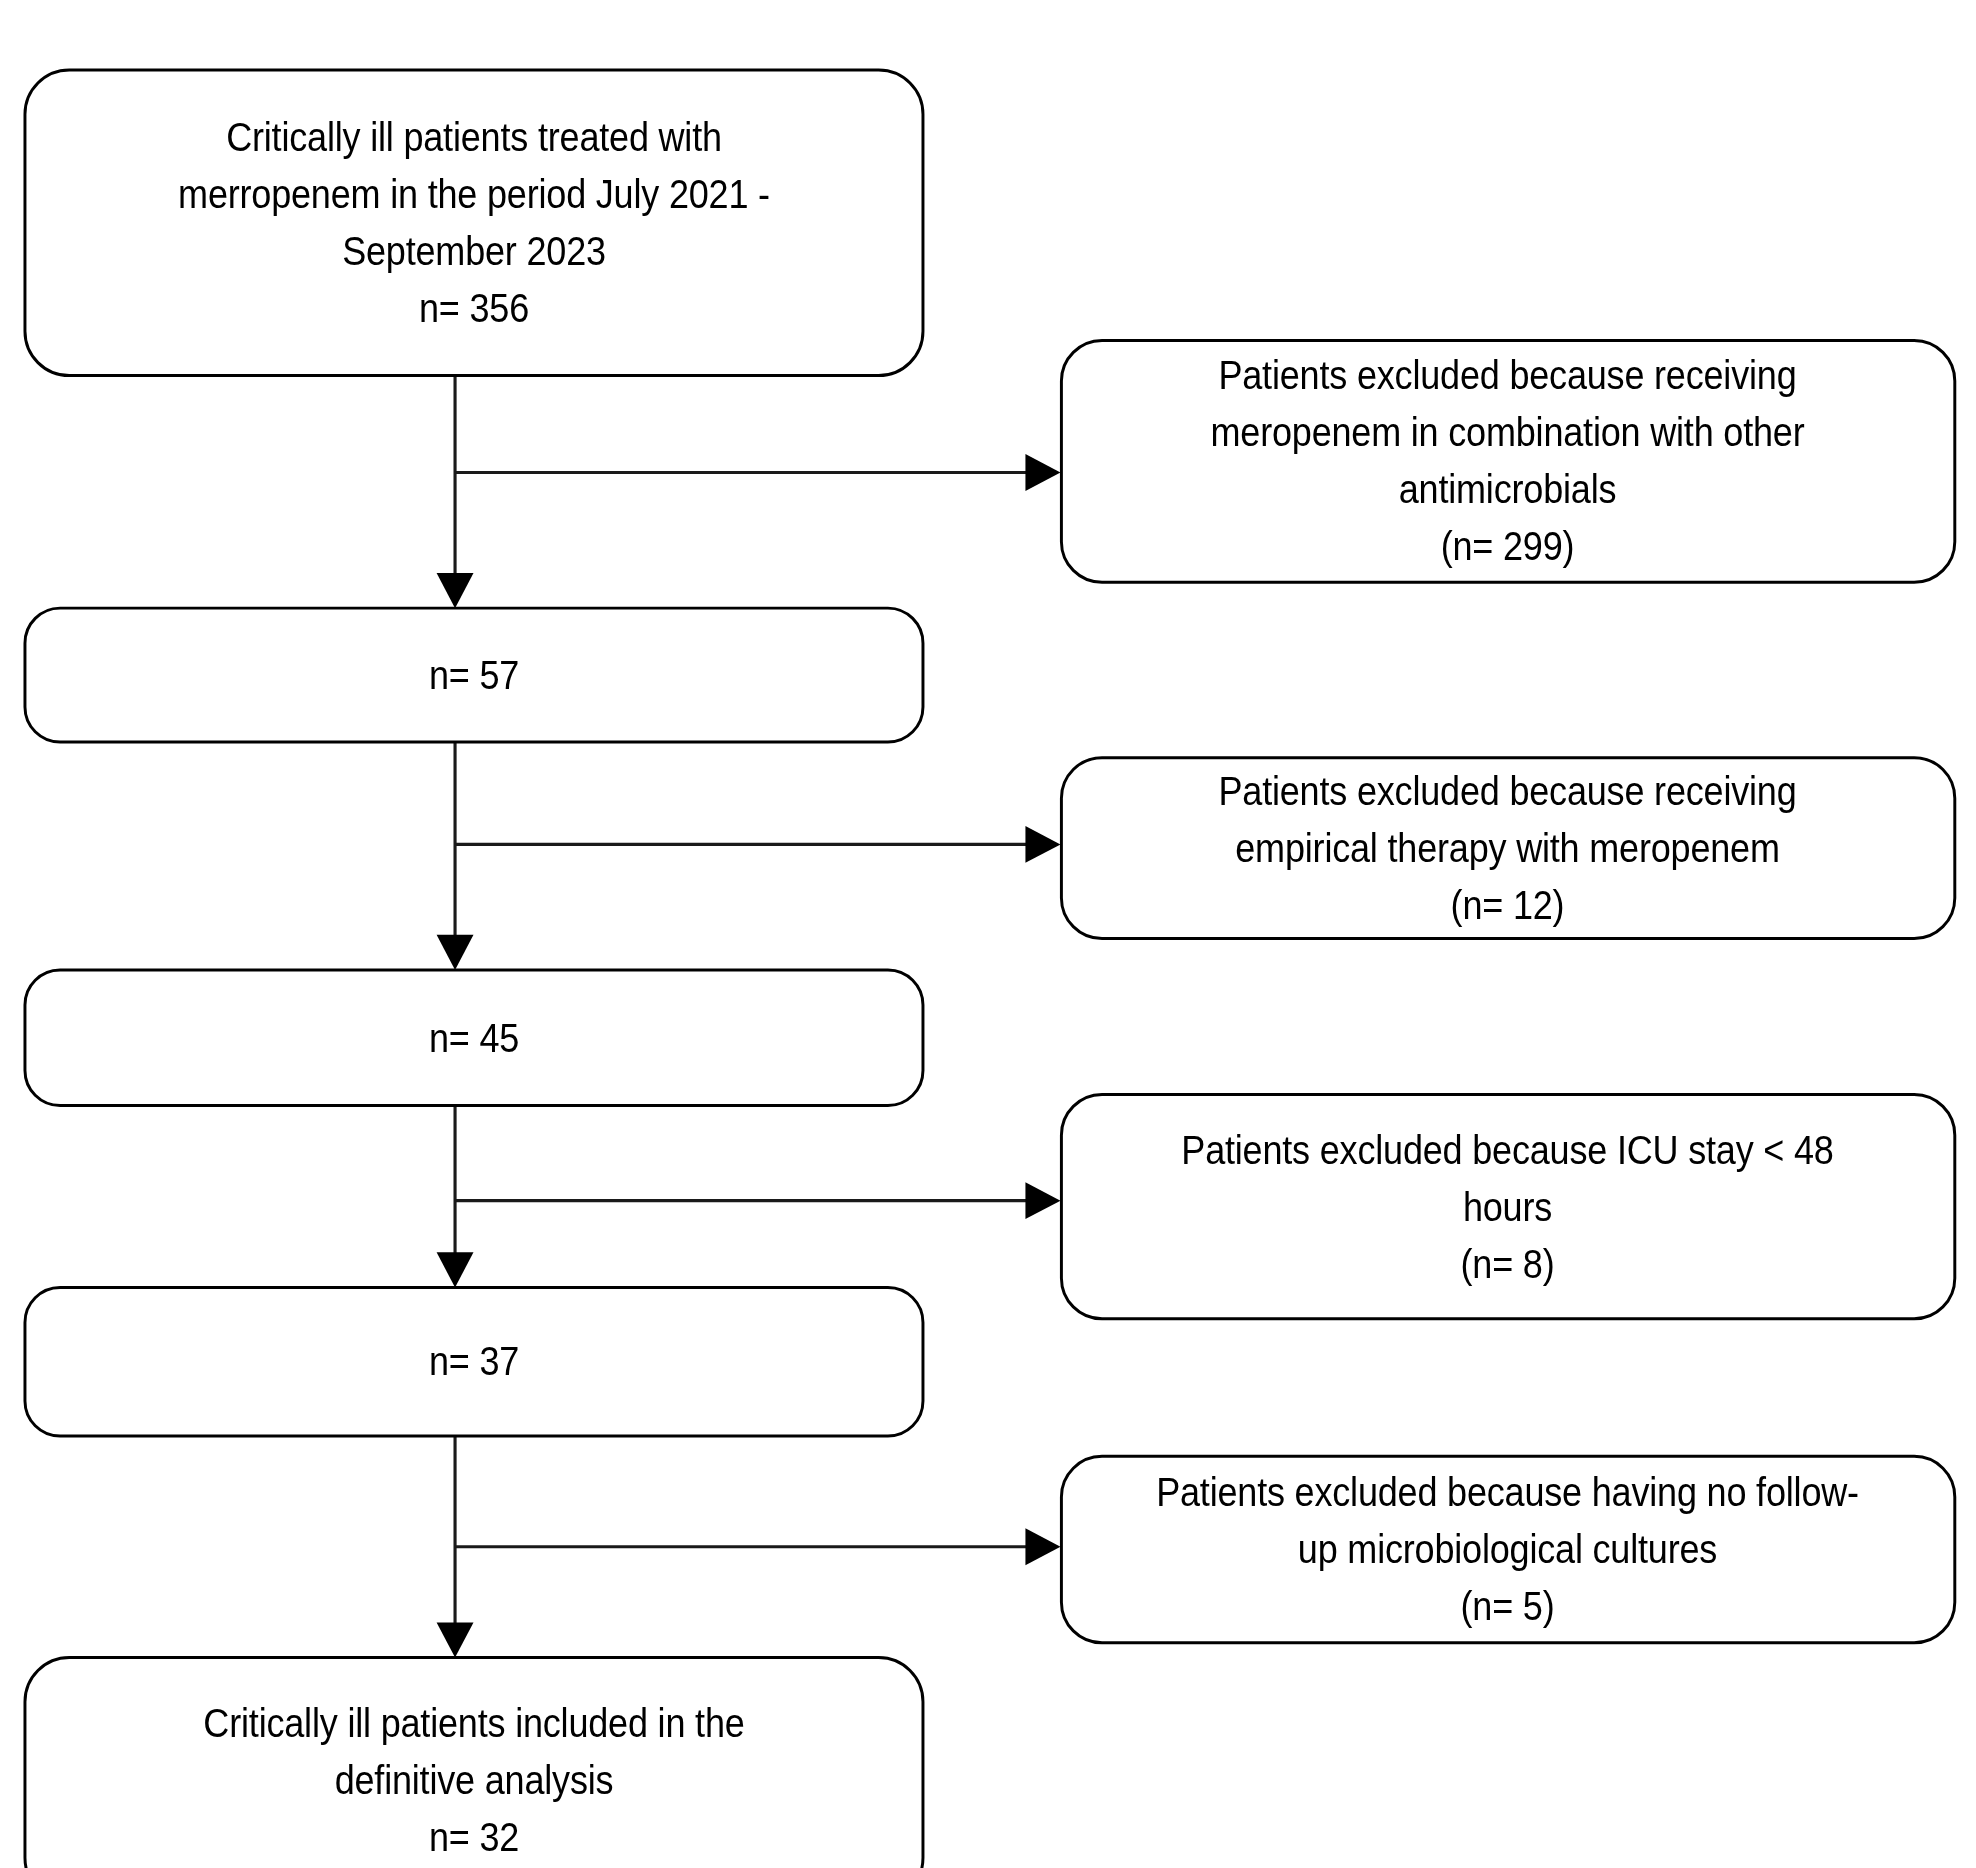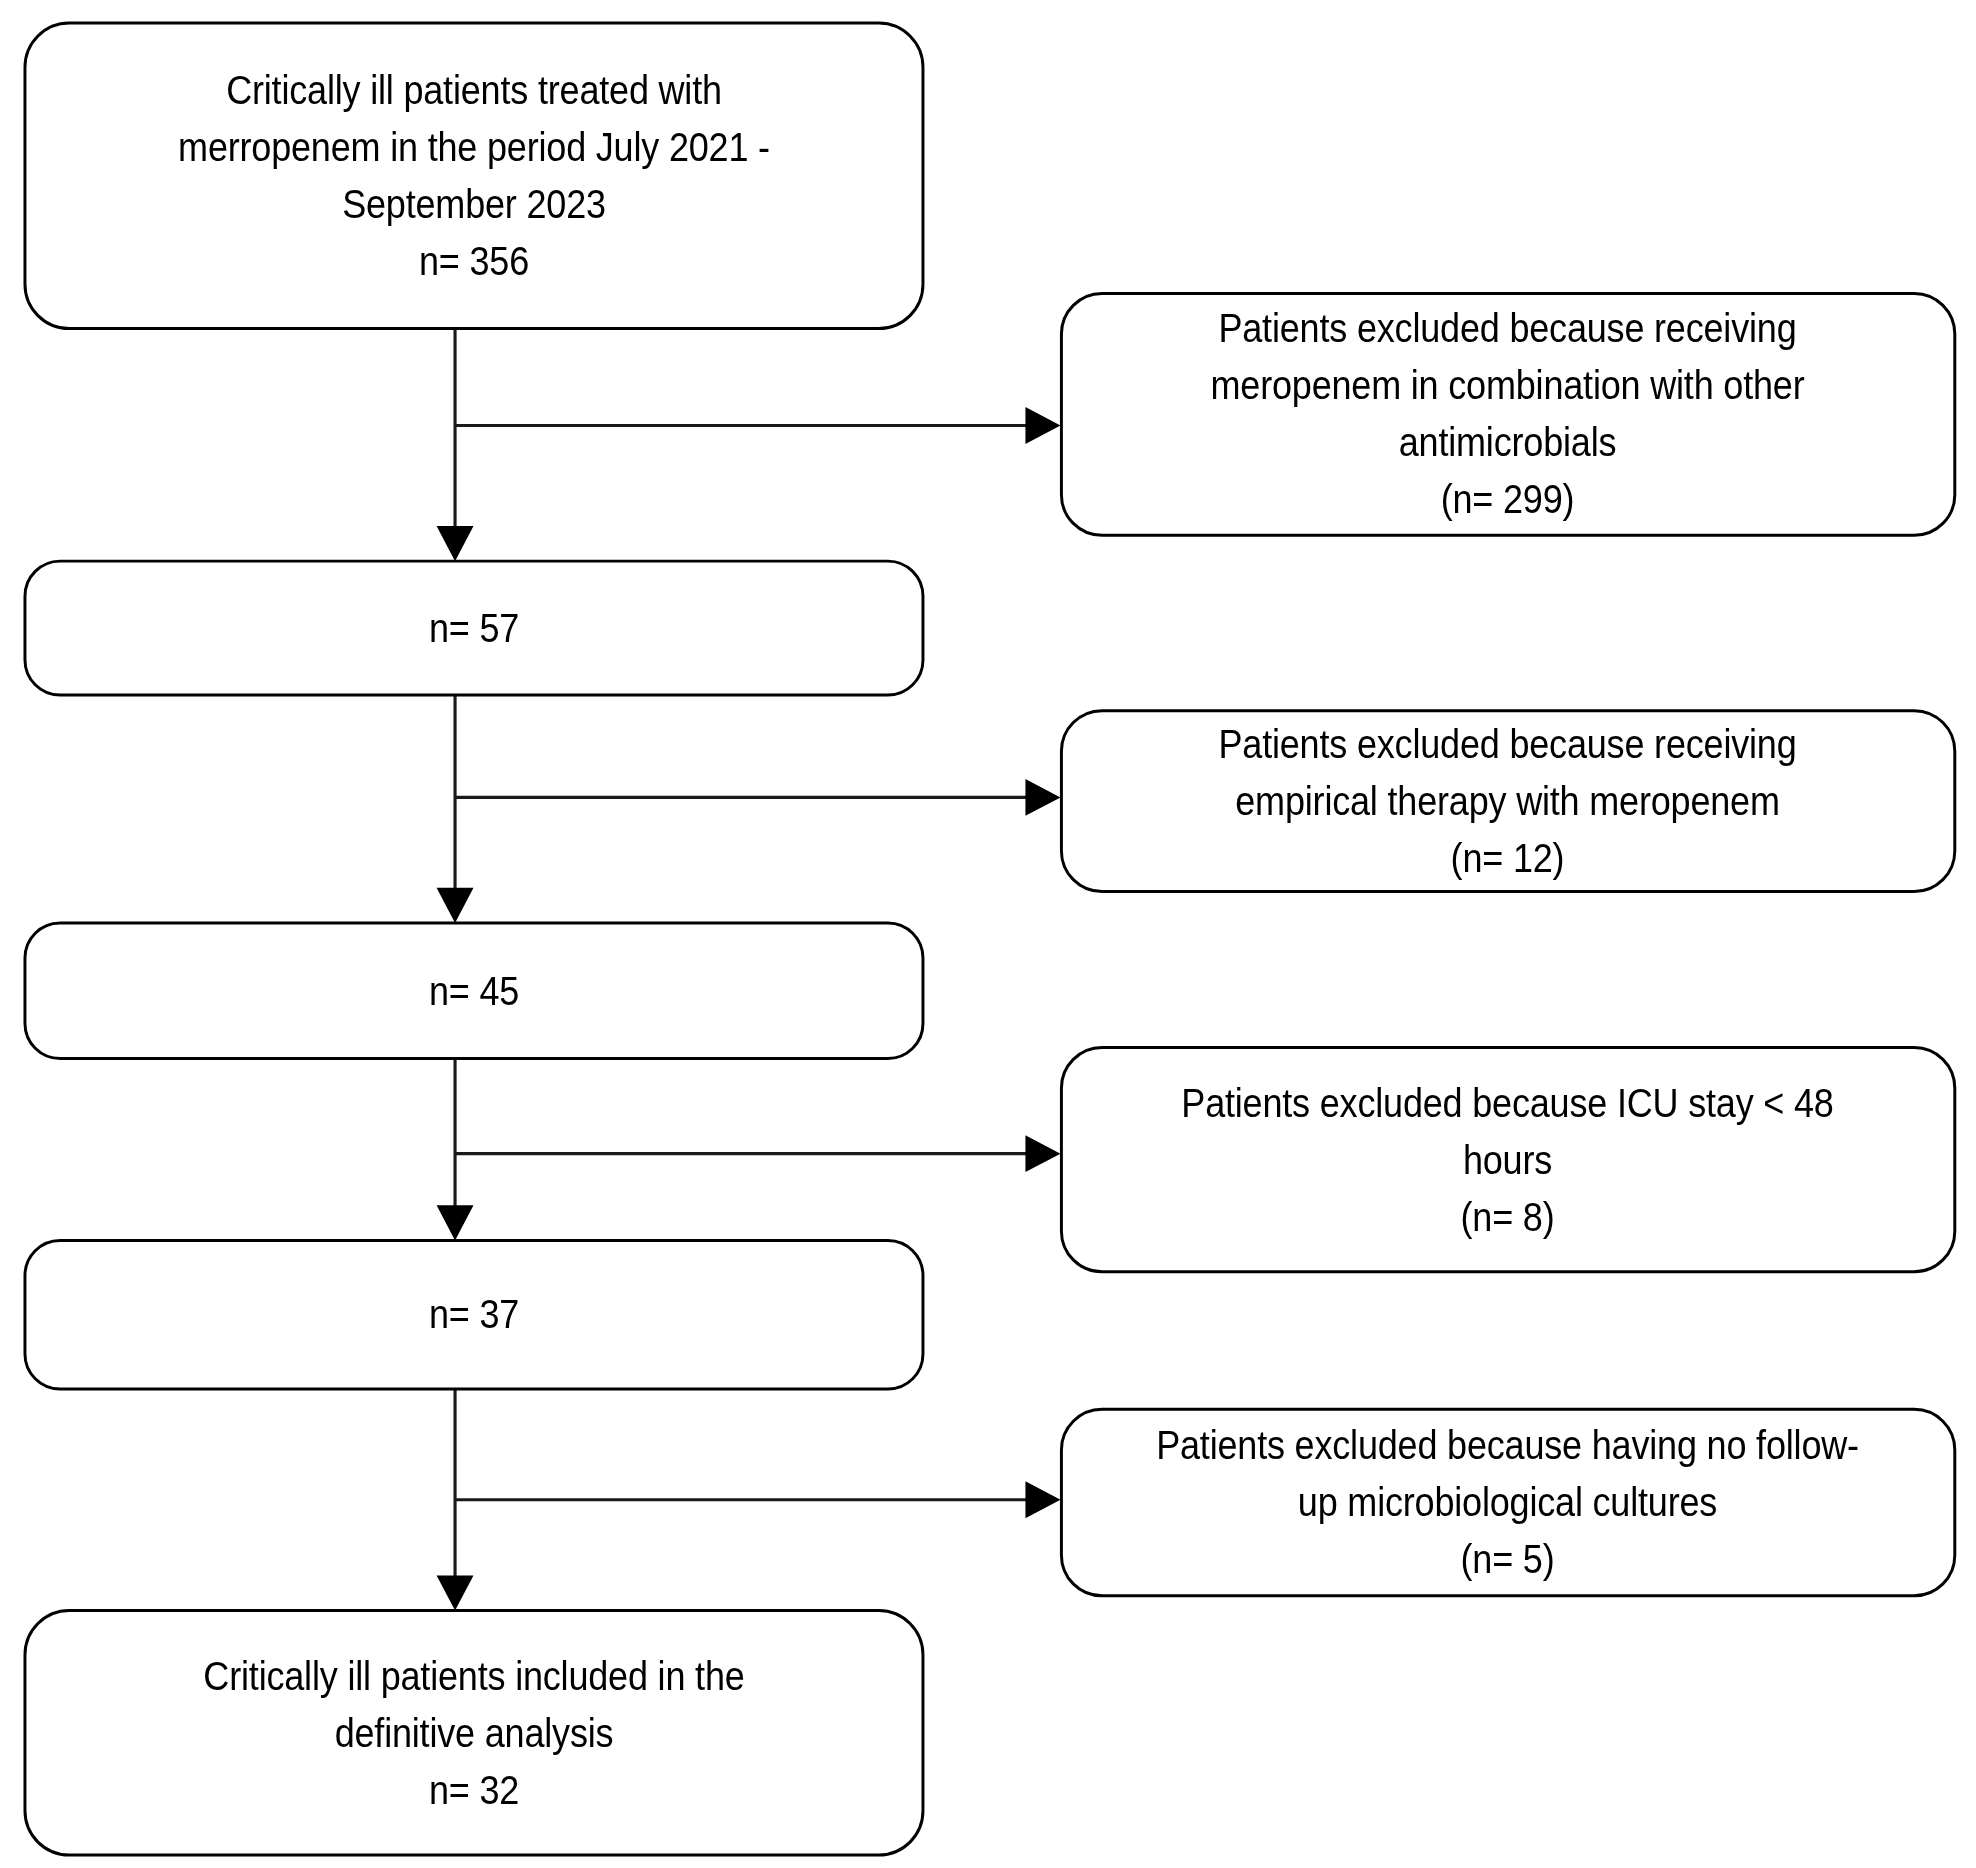--- a/index.html
+++ b/index.html
@@ -11,20 +11,21 @@
     width: 1977px;
     height: 1868px;
     font-family: "Liberation Sans", sans-serif;
     overflow: hidden;
   }
   #flowchart-root {
     position: relative;
     width: 1977px;
     height: 1784px;
     background: #ffffff;
+    margin-top: 47px;
   }
   svg.chart-svg {
     position: absolute;
     top: 0;
     left: 0;
     width: 1977px;
     height: 1868px;
     display: block;
   }
   .node-rect {

